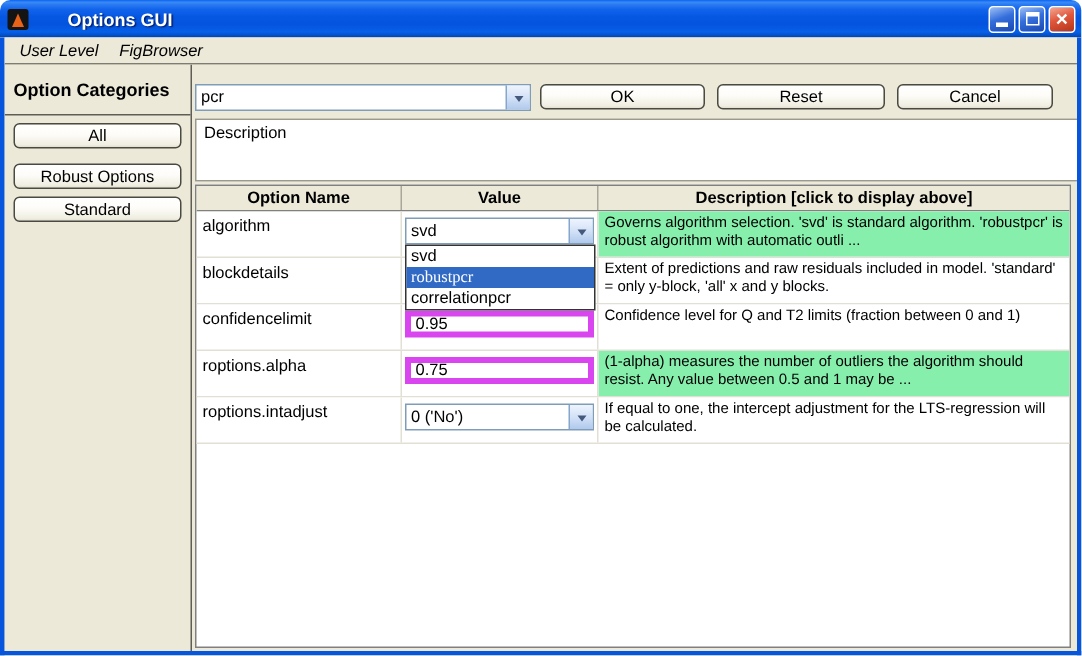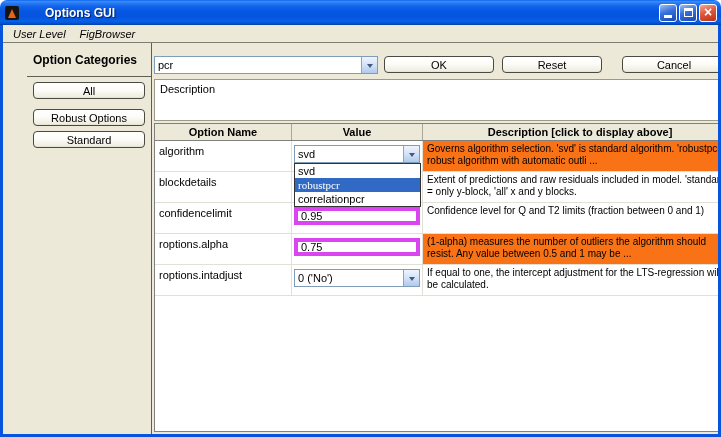--- a/index.html
+++ b/index.html
@@ -22,21 +22,21 @@
   .win-btn.close { background:linear-gradient(160deg,#f5a893 0%,#e0573e 45%,#b53316 100%); }
   .glyph-min { width:8px; height:3px; background:#fff; align-self:flex-end; margin-bottom:3px; }
   .glyph-max { width:9px; height:9px; border:1px solid #fff; border-top-width:3px; }
   .glyph-close { color:#fff; font-size:14px; font-weight:bold; line-height:14px; margin-top:-1px; }
 
   
   .frame { flex:1; border:3px solid #0855dd; border-top:none; background:#ece9d8; display:flex; flex-direction:column; overflow:hidden; }
   .menubar { height:18px; flex:0 0 18px; display:flex; align-items:center; padding-left:3px; background:#ece9d8; border-bottom:1px solid #7d7d74; }
   .menu-item { font-size:11px; padding:1px 7px; color:#000;font-style:italic; }
 
-  .content { flex:1; display:flex; overflow:hidden;margin-left:24px; }
+  .content { flex:1; display:flex; overflow:hidden; }
 
   
   .sidebar { width:125px; flex:0 0 125px; border-right:1px solid #5e5e54; display:flex; flex-direction:column; background:#ece9d8; }
   .sidebar-header { height:34px; flex:0 0 34px; display:flex; align-items:center; padding-left:6px; font-size:12px; font-weight:bold; border-bottom:1px solid #5e5e54; }
   .sidebar-buttons { padding:5px 6px; display:flex; flex-direction:column; }
   .xp-btn {
     font-family:"Liberation Sans",sans-serif; font-size:11px; color:#000; height:17px;
     background:linear-gradient(180deg,#ffffff 0%,#fdfcf8 45%,#f0eee1 90%,#e2dfd0 100%);
     border:1px solid #4a4a42; border-radius:4px; cursor:default; white-space:nowrap; overflow:hidden;
   }
@@ -45,38 +45,38 @@
 
   
   .main { position:relative; flex:1; background:#ece9d8; }
   .combo { background:#fff; border:1px solid #7f9db9; font-size:11px; display:flex; align-items:stretch; }
   .combo-text { flex:1; padding:2px 0 0 3px; white-space:nowrap; overflow:hidden; }
   .combo-arrow { width:16px; flex:0 0 16px; background:linear-gradient(180deg,#eef4fd 0%,#d3e2f7 50%,#b0c9ec 100%); border-left:1px solid #86a7cc; display:flex; align-items:center; justify-content:center; }
   .combo-arrow::after { content:""; width:0; height:0; border:3px solid transparent; border-top:4px solid #44597c; margin-top:4px; }
 
   .optionset-combo { position:absolute; left:2px;  top:13px; width:224px; height:18px; }
   .ok-btn     { position:absolute; left:232px; top:13px; width:110px; }
-  .reset-btn  { position:absolute; left:350px; top:13px; width:100px; }
+  .reset-btn  { position:absolute; left:350px; top:13px; width:112px; }
   .cancel-btn { position:absolute; left:470px; top:13px; width:104px; }
 
   .desc-box { position:absolute; left:2px; top:36px; width:688px; height:42px; background:#fff; border:1px solid #9b988c; font-size:11px; padding:3px 5px; color:#000; }
 
   
   .opt-table { position:absolute; left:2px; top:80px; width:584px; bottom:2px; background:#fff; border:1px solid #808080; overflow:hidden; }
   .t-header { display:flex; height:17px; background:#ece9d8; border-bottom:1px solid #808080; }
   .hdr { font-size:11px; font-weight:bold; display:flex; align-items:center; justify-content:center; border-right:1px solid #aaa79a; }
   .hdr.c-name { width:137px; flex:0 0 137px; }
   .hdr.c-value { width:131px; flex:0 0 131px; }
   .hdr.c-desc { flex:1; border-right:none; }
   .t-row { display:flex; height:31px; border-bottom:1px solid #e2dfd5; background:#fff; }
   .cell { overflow:hidden; }
   .cell.c-name { width:137px; flex:0 0 137px; border-right:1px solid #e2dfd5; font-size:11px; padding:4px 0 0 4px; }
   .cell.c-value { width:131px; flex:0 0 131px; border-right:1px solid #e2dfd5; position:relative; }
   .cell.c-desc { flex:1; font-size:10px; line-height:12px; padding:2px 4px; color:#000; }
-  .cell.c-desc.pink { background:#f97316; }
+  .cell.c-desc.pink { background:#86efac; }
   .field { position:absolute; left:2px; top:4px; width:126px; height:18px; }
   input.field { border:4px solid #d946ef; background:#fff; font-family:"Liberation Sans",sans-serif; font-size:11px; padding:0 3px; }
 
   
   .dropdown-list { position:absolute; left:142px; top:120px; width:127px; background:#fff; border:1px solid #333; z-index:10; }
   .dd-item { height:14px; line-height:14px; font-size:11px; padding-left:3px; white-space:nowrap; overflow:hidden; }
   .dd-item.selected { background:#316ac5; color:#fff;font-family:Liberation Serif, serif; }
 </style>
 </head>
 <body>

